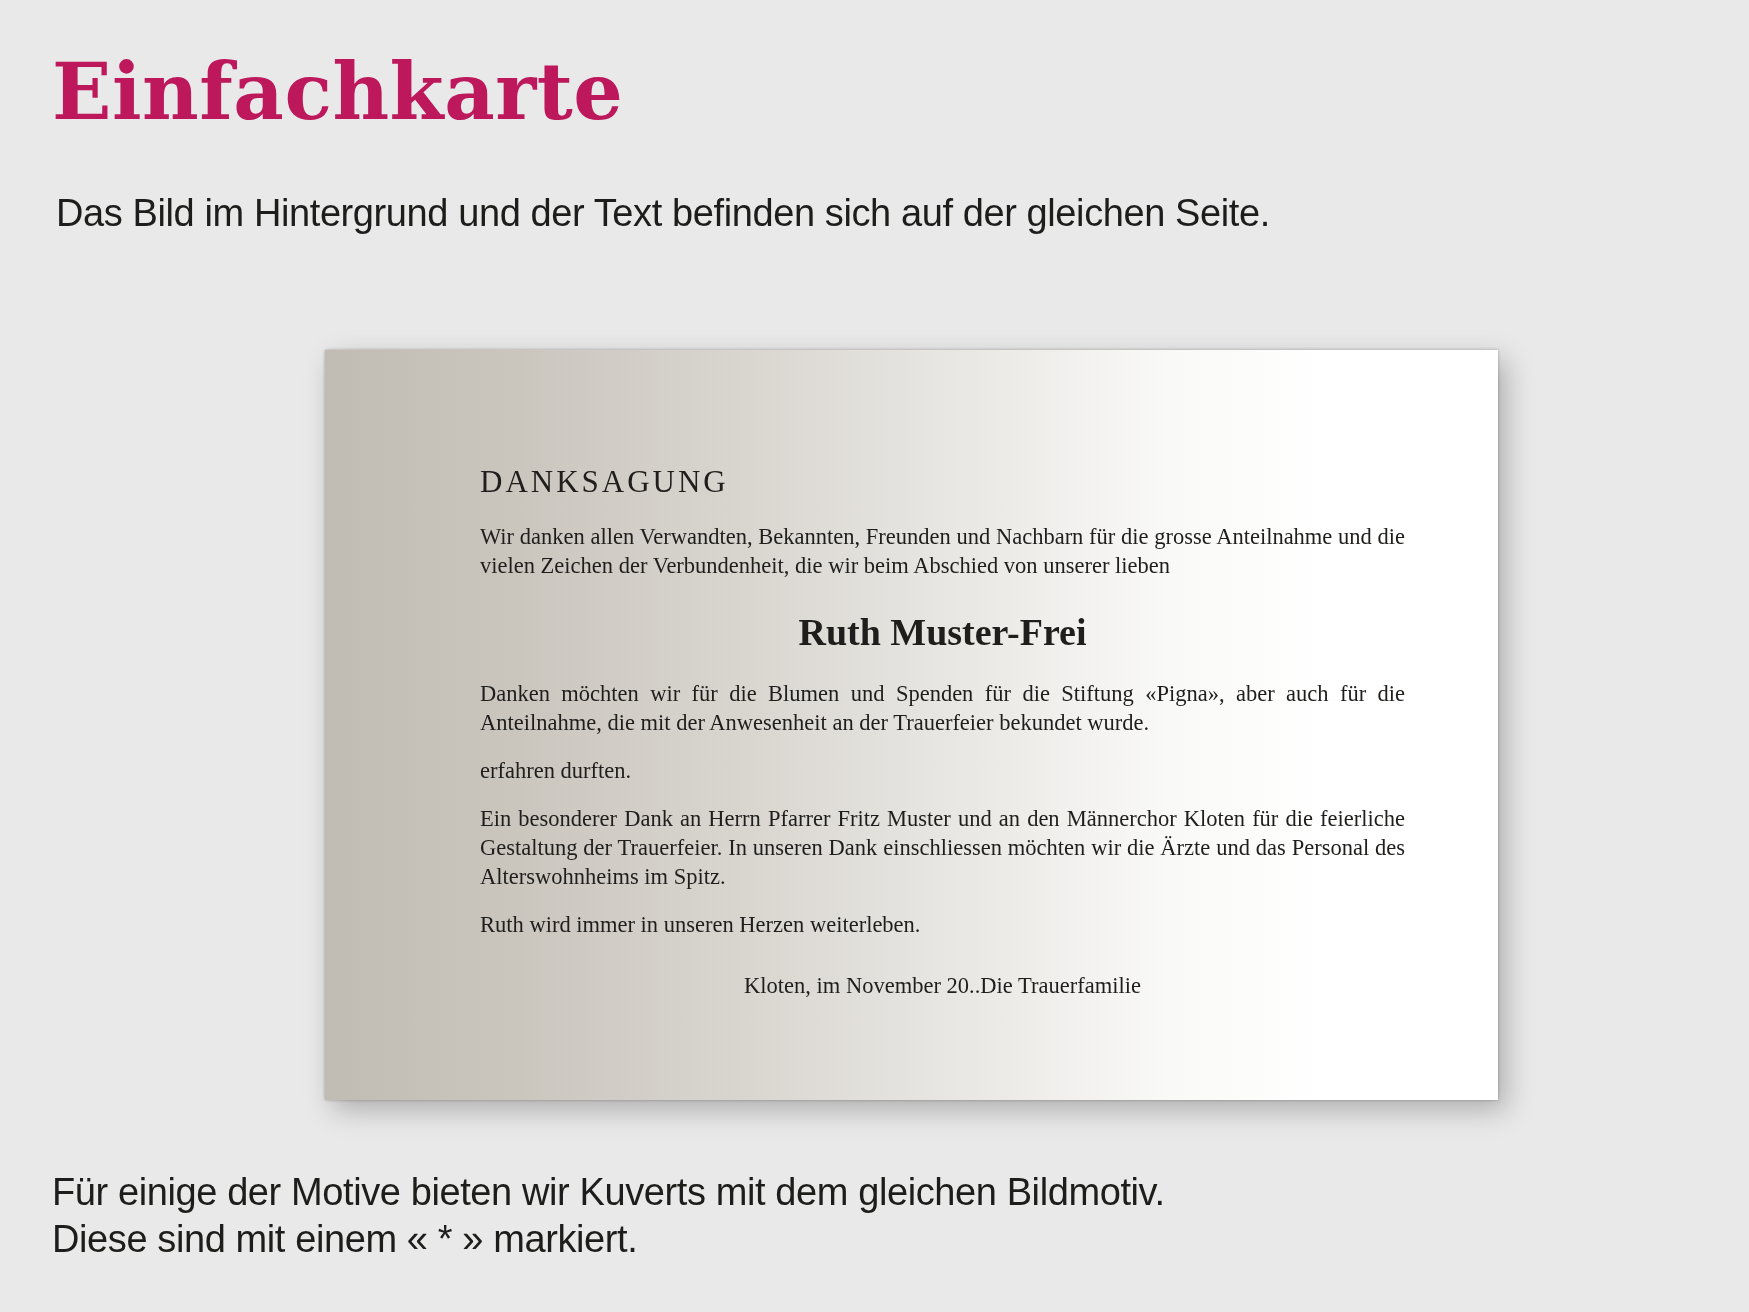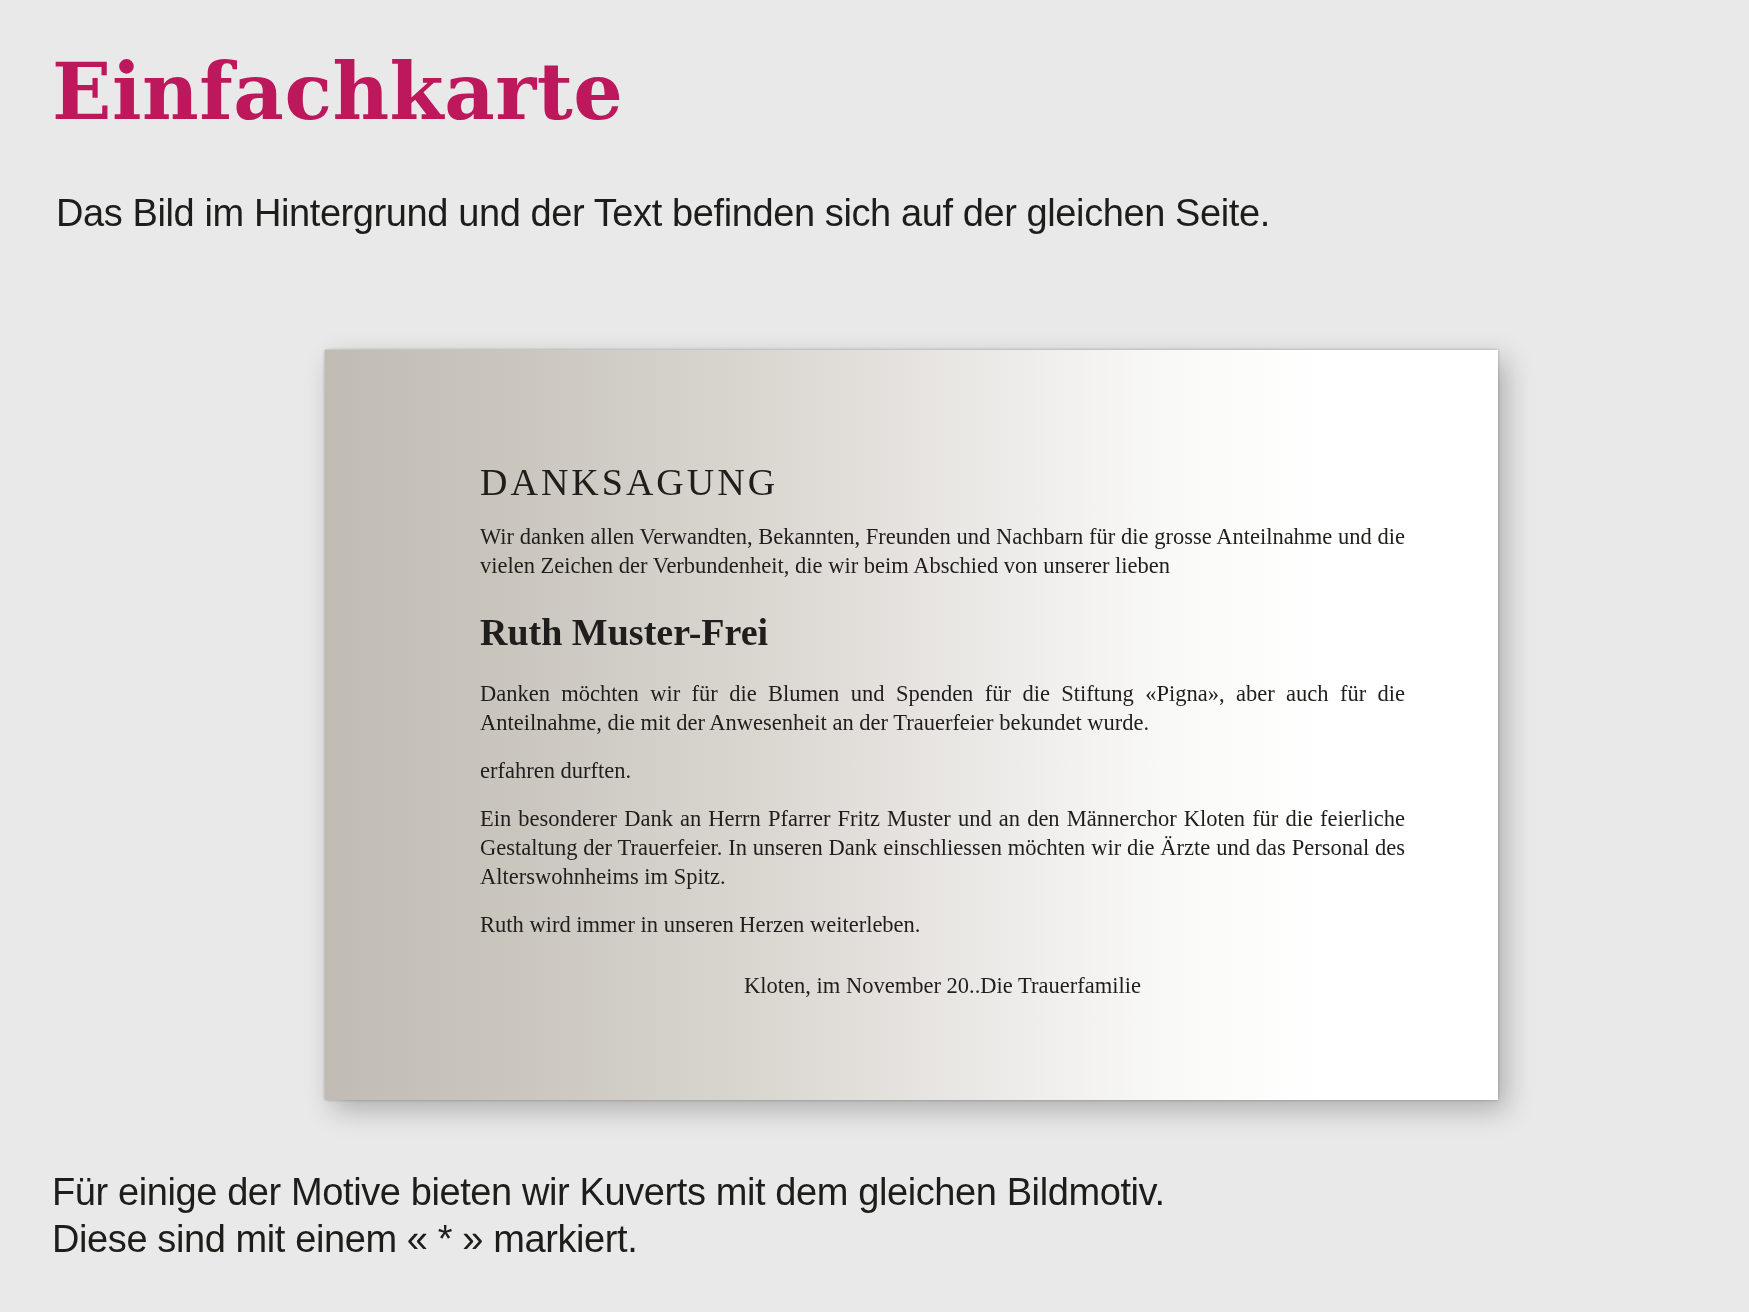--- a/index.html
+++ b/index.html
@@ -68,37 +68,37 @@
       #ffffff 100%);
     box-shadow:
       0 0 3px rgba(0,0,0,0.28),
       8px 10px 26px rgba(0,0,0,0.25);
     box-sizing: border-box;
     padding: 114px 93px 0 155px;
     font-family: "Liberation Serif", serif;
     color: #1f1e1c;
   }
   .card-heading {
-    font-size: 38px;
+    font-size: 31px;
     line-height: 36px;
     letter-spacing: 3px;
     margin: 0 0 22px 0;
   }
   .card-para {
     margin: 0 0 19px 0;
     font-size: 22.5px;
     line-height: 29px;
     text-align: justify;
   }
   .card-para.last-before-footer { margin-bottom: 0; }
   .card-name {
     font-size: 38px;
     line-height: 44px;
     font-weight: 700;
-    text-align: left;
+    text-align: center;
     margin: 30px 0 25px 0;
   }
   .card-footer {
     margin-top: 32px;
     display: flex;
     justify-content: center;
     font-size: 22.5px;
     line-height: 29px;
   }
 </style>

